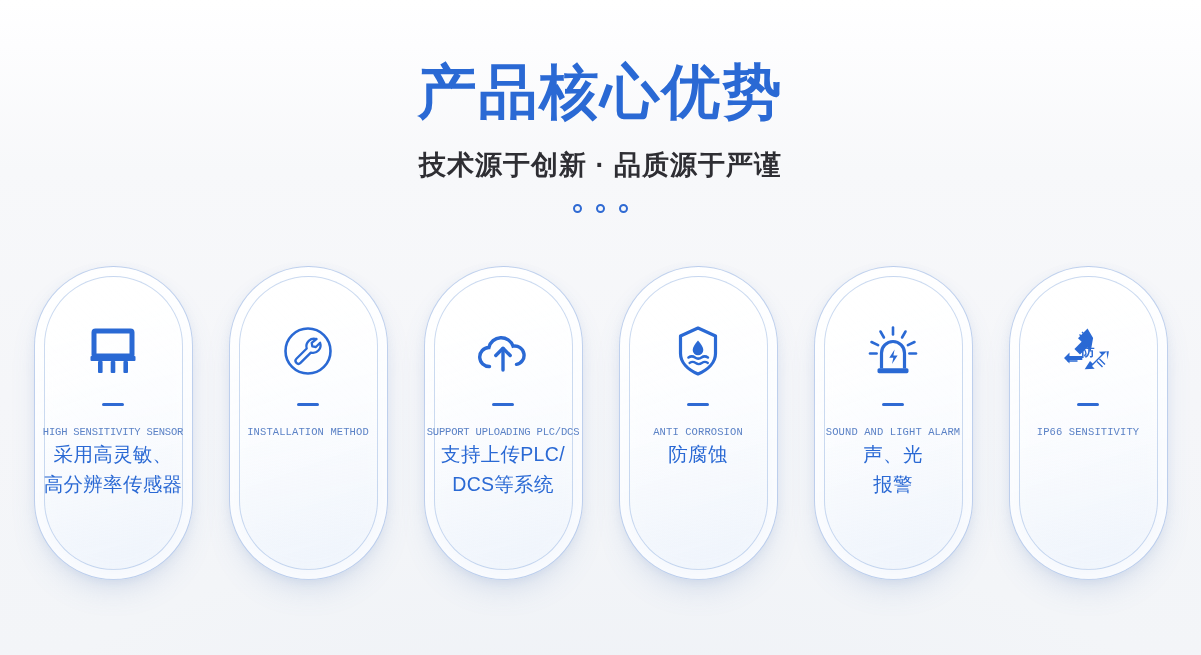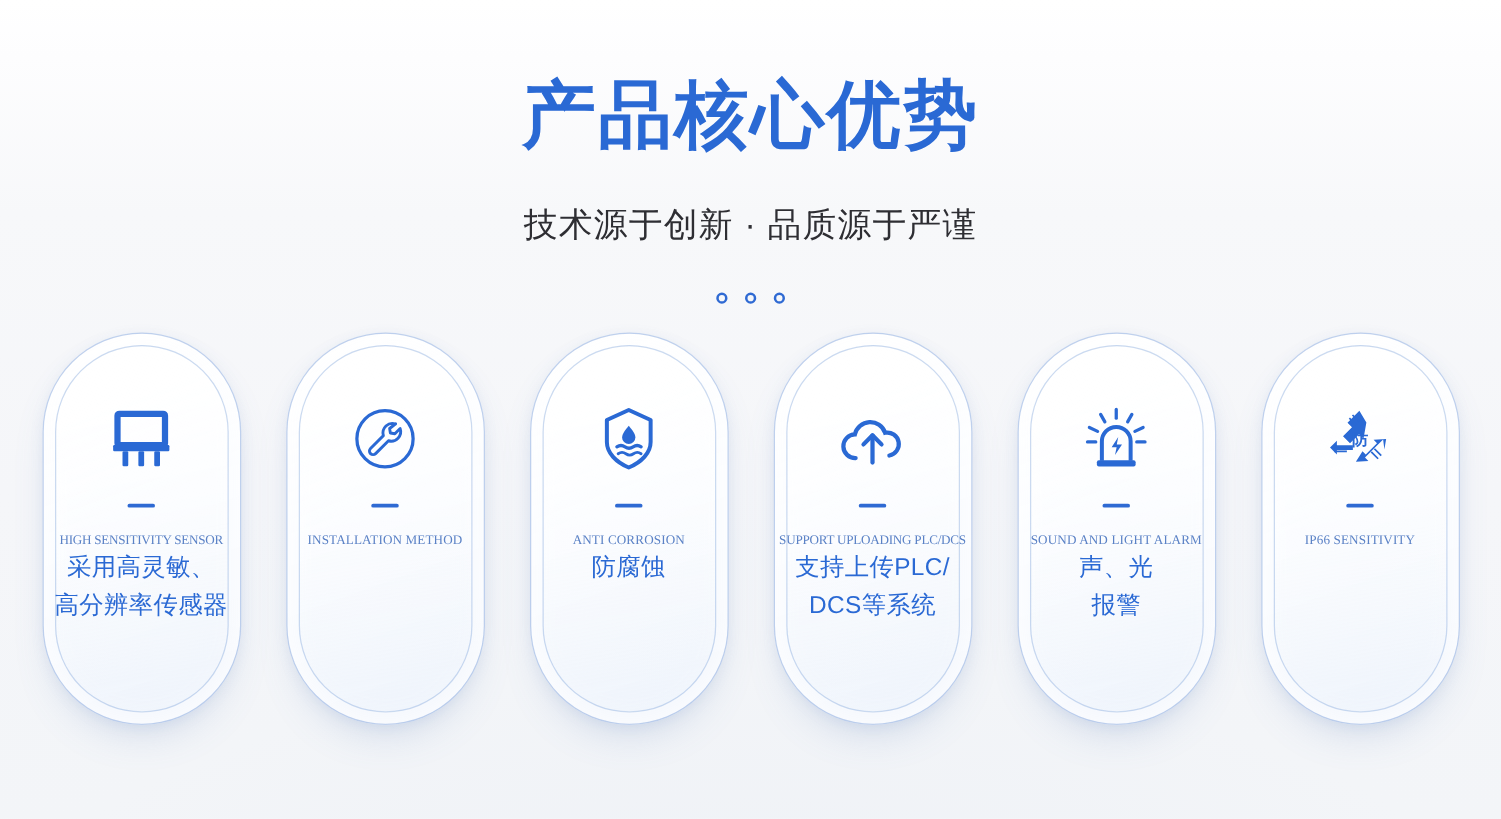--- a/index.html
+++ b/index.html
@@ -34,25 +34,25 @@
     margin: 0;
     padding-top: 57px;
     font-size: 59px;
     line-height: 70px;
     font-weight: 700;
     letter-spacing: 2px;
     color: #2a69d4;
     font-family: "Liberation Sans", "DejaVu Sans", sans-serif;
   }
   .subtitle {
-    margin: 17px;
+    margin: 2px;
     padding-top: 19px;
     font-size: 27px;
     line-height: 34px;
-    font-weight: 400;
+    font-weight: 700;
     letter-spacing: 1px;
     color: #2e2e33;
   }
   .dots {
     margin: 0;
     padding-top: 20px;
     display: flex;
     justify-content: center;
     gap: 14px;
   }
@@ -130,21 +130,21 @@
     background: #2f6ad3;
   }
   .en-label {
     margin-top: 20px;
     font-size: 10.5px;
     line-height: 13px;
     letter-spacing: 0.1px;
     color: #5b82c6;
     text-align: center;
     white-space: nowrap;
-    font-family: Liberation Serif, serif;
+    font-family: Liberation Mono, monospace;
   }
   .cn-label {
     font-size: 19.5px;
     line-height: 30px;
     color: #2a69d4;
     text-align: center;
     white-space: pre-line;
     letter-spacing: 0.3px;
   }
 
@@ -195,46 +195,46 @@
           </svg>
         </div>
         <div class="rule"></div>
         <div class="en-label">INSTALLATION METHOD</div>
       </div>
     </div>
 
     <div class="card">
       <div class="card-inner">
         <div class="icon-wrap">
+          <svg width="58" height="48" viewBox="0 0 58 48" fill="none">
+            <path d="M15.5 39.5a9.5 9.5 0 0 1-.6-19 12.6 12.6 0 0 1 24.2-1.3 9.2 9.2 0 0 1 3.4 18.2" stroke="#2a69d4" stroke-width="3.4" stroke-linecap="round" fill="none"></path>
+            <path d="M29 43V21.5" stroke="#2a69d4" stroke-width="3.4" stroke-linecap="round"></path>
+            <path d="M21.8 28.5 29 21.2l7.2 7.3" stroke="#2a69d4" stroke-width="3.4" stroke-linecap="round" stroke-linejoin="round" fill="none"></path>
+          </svg>
+        </div>
+        <div class="rule"></div>
+        <div class="en-label wide">SUPPORT UPLOADING PLC/DCS</div>
+        <div class="cn-label">支持上传PLC/
+DCS等系统</div>
+      </div>
+    </div>
+
+    <div class="card">
+      <div class="card-inner">
+        <div class="icon-wrap">
           <svg width="44" height="52" viewBox="0 0 44 52" fill="none">
             <path d="M22 3 4.5 11v17.5c0 8.8 7.4 16.2 17.5 20.5 10.1-4.3 17.5-11.7 17.5-20.5V11L22 3z" stroke="#2a69d4" stroke-width="3.2" stroke-linejoin="round" fill="none"></path>
             <path d="M22 15.5c-3 3.6-5.3 6.6-5.3 9.4a5.3 5.3 0 0 0 10.6 0c0-2.8-2.3-5.8-5.3-9.4z" fill="#2a69d4"></path>
             <path d="M12.5 32.5c2.4-1.6 4.2-1.6 6.5 0 2.3 1.6 4.1 1.6 6.5 0 2.3-1.6 4.1-1.6 6.4 0" stroke="#2a69d4" stroke-width="2.6" stroke-linecap="round" fill="none"></path>
             <path d="M13.5 38c2.3-1.5 4-1.5 6.2 0 2.2 1.5 3.9 1.5 6.1 0 2.2-1.5 3.9-1.5 6.1 0" stroke="#2a69d4" stroke-width="2.2" stroke-linecap="round" fill="none"></path>
           </svg>
         </div>
         <div class="rule"></div>
         <div class="en-label">ANTI CORROSION</div>
         <div class="cn-label">防腐蚀</div>
-      </div>
-    </div>
-
-    <div class="card">
-      <div class="card-inner">
-        <div class="icon-wrap">
-          <svg width="58" height="48" viewBox="0 0 58 48" fill="none">
-            <path d="M15.5 39.5a9.5 9.5 0 0 1-.6-19 12.6 12.6 0 0 1 24.2-1.3 9.2 9.2 0 0 1 3.4 18.2" stroke="#2a69d4" stroke-width="3.4" stroke-linecap="round" fill="none"></path>
-            <path d="M29 43V21.5" stroke="#2a69d4" stroke-width="3.4" stroke-linecap="round"></path>
-            <path d="M21.8 28.5 29 21.2l7.2 7.3" stroke="#2a69d4" stroke-width="3.4" stroke-linecap="round" stroke-linejoin="round" fill="none"></path>
-          </svg>
-        </div>
-        <div class="rule"></div>
-        <div class="en-label wide">SUPPORT UPLOADING PLC/DCS</div>
-        <div class="cn-label">支持上传PLC/
-DCS等系统</div>
       </div>
     </div>
 
     <div class="card">
       <div class="card-inner">
         <div class="icon-wrap">
           <svg width="54" height="52" viewBox="0 0 54 52" fill="none">
             <g stroke="#2a69d4" stroke-width="2.6" stroke-linecap="round">
               <path d="M27 2.5v7"></path>
               <path d="M14.5 6.5l3.4 6"></path>

